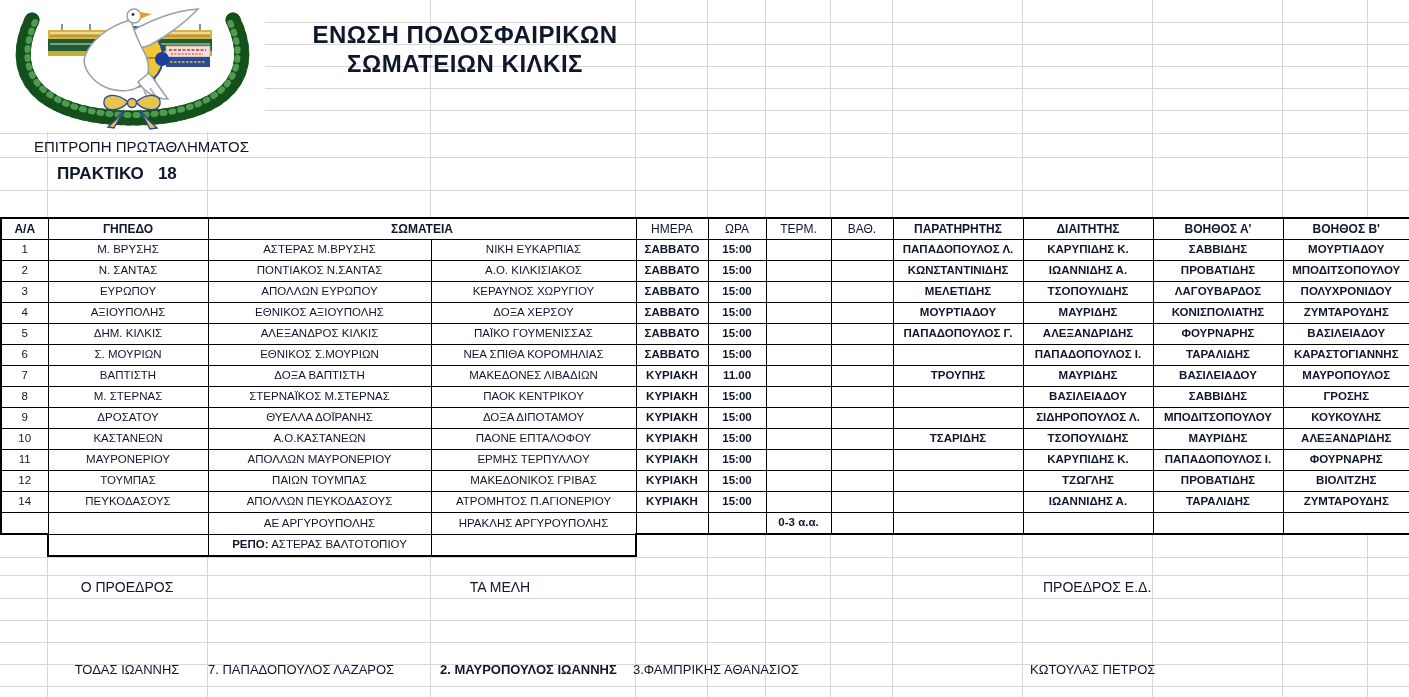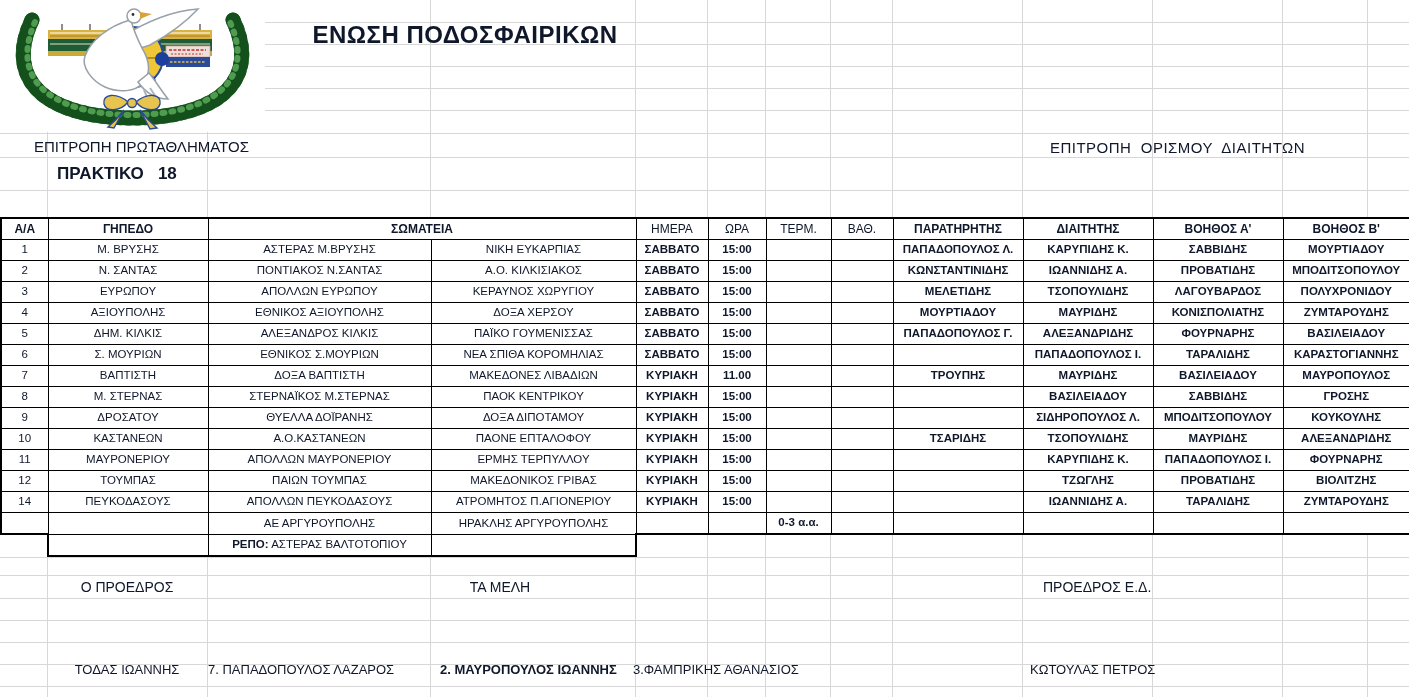--- a/index.html
+++ b/index.html
@@ -125,22 +125,22 @@
     <g stroke="#2a4a9a" stroke-width="1.4">
       <path d="M 128,102 C 116,92 102,94 104,104 C 106,112 120,112 128,102 Z" fill="#e6c44e"></path>
       <path d="M 136,102 C 148,92 162,94 160,104 C 158,112 144,112 136,102 Z" fill="#e6c44e"></path>
       <path d="M 124,110 C 118,118 114,122 108,127 L 114,128 Z" fill="#e6c44e"></path>
       <path d="M 140,110 C 146,118 151,123 157,128 L 150,129 Z" fill="#e6c44e"></path>
       <circle cx="132" cy="103" r="4.5" fill="#e6c44e"></circle>
     </g>
   </svg>
 
   <div class="abs title" style="top:21px;">ΕΝΩΣΗ ΠΟΔΟΣΦΑΙΡΙΚΩΝ</div>
+  <div class="abs title" style="top:50px;">ΣΩΜΑΤΕΙΩΝ ΚΙΛΚΙΣ</div>
   <div class="abs committee" style="left:34px;top:138px;">ΕΠΙΤΡΟΠΗ ΠΡΩΤΑΘΛΗΜΑΤΟΣ</div>
-  <div class="abs committee ctr" style="left:1035px;top:139px;width:285px;letter-spacing:.5px;">ΕΠΙΤΡΟΠΗ  ΟΡΙΣΜΟΥ  ΔΙΑΙΤΗΤΩΝ</div>
   <div class="abs praktiko" style="left:57px;top:164px;">ΠΡΑΚΤΙΚΟ   18</div>
   <div class="abs subtitle" style="left:206px;top:193px;">Αγώνες Πρωταθλήματος της 24/02/2024  και  25/02/2024</div>
 
   <table id="matchtable">
     <colgroup>
       <col style="width:47px">
         <col style="width:160px">
         <col style="width:223px">
         <col style="width:205px">
       <col style="width:72px">

